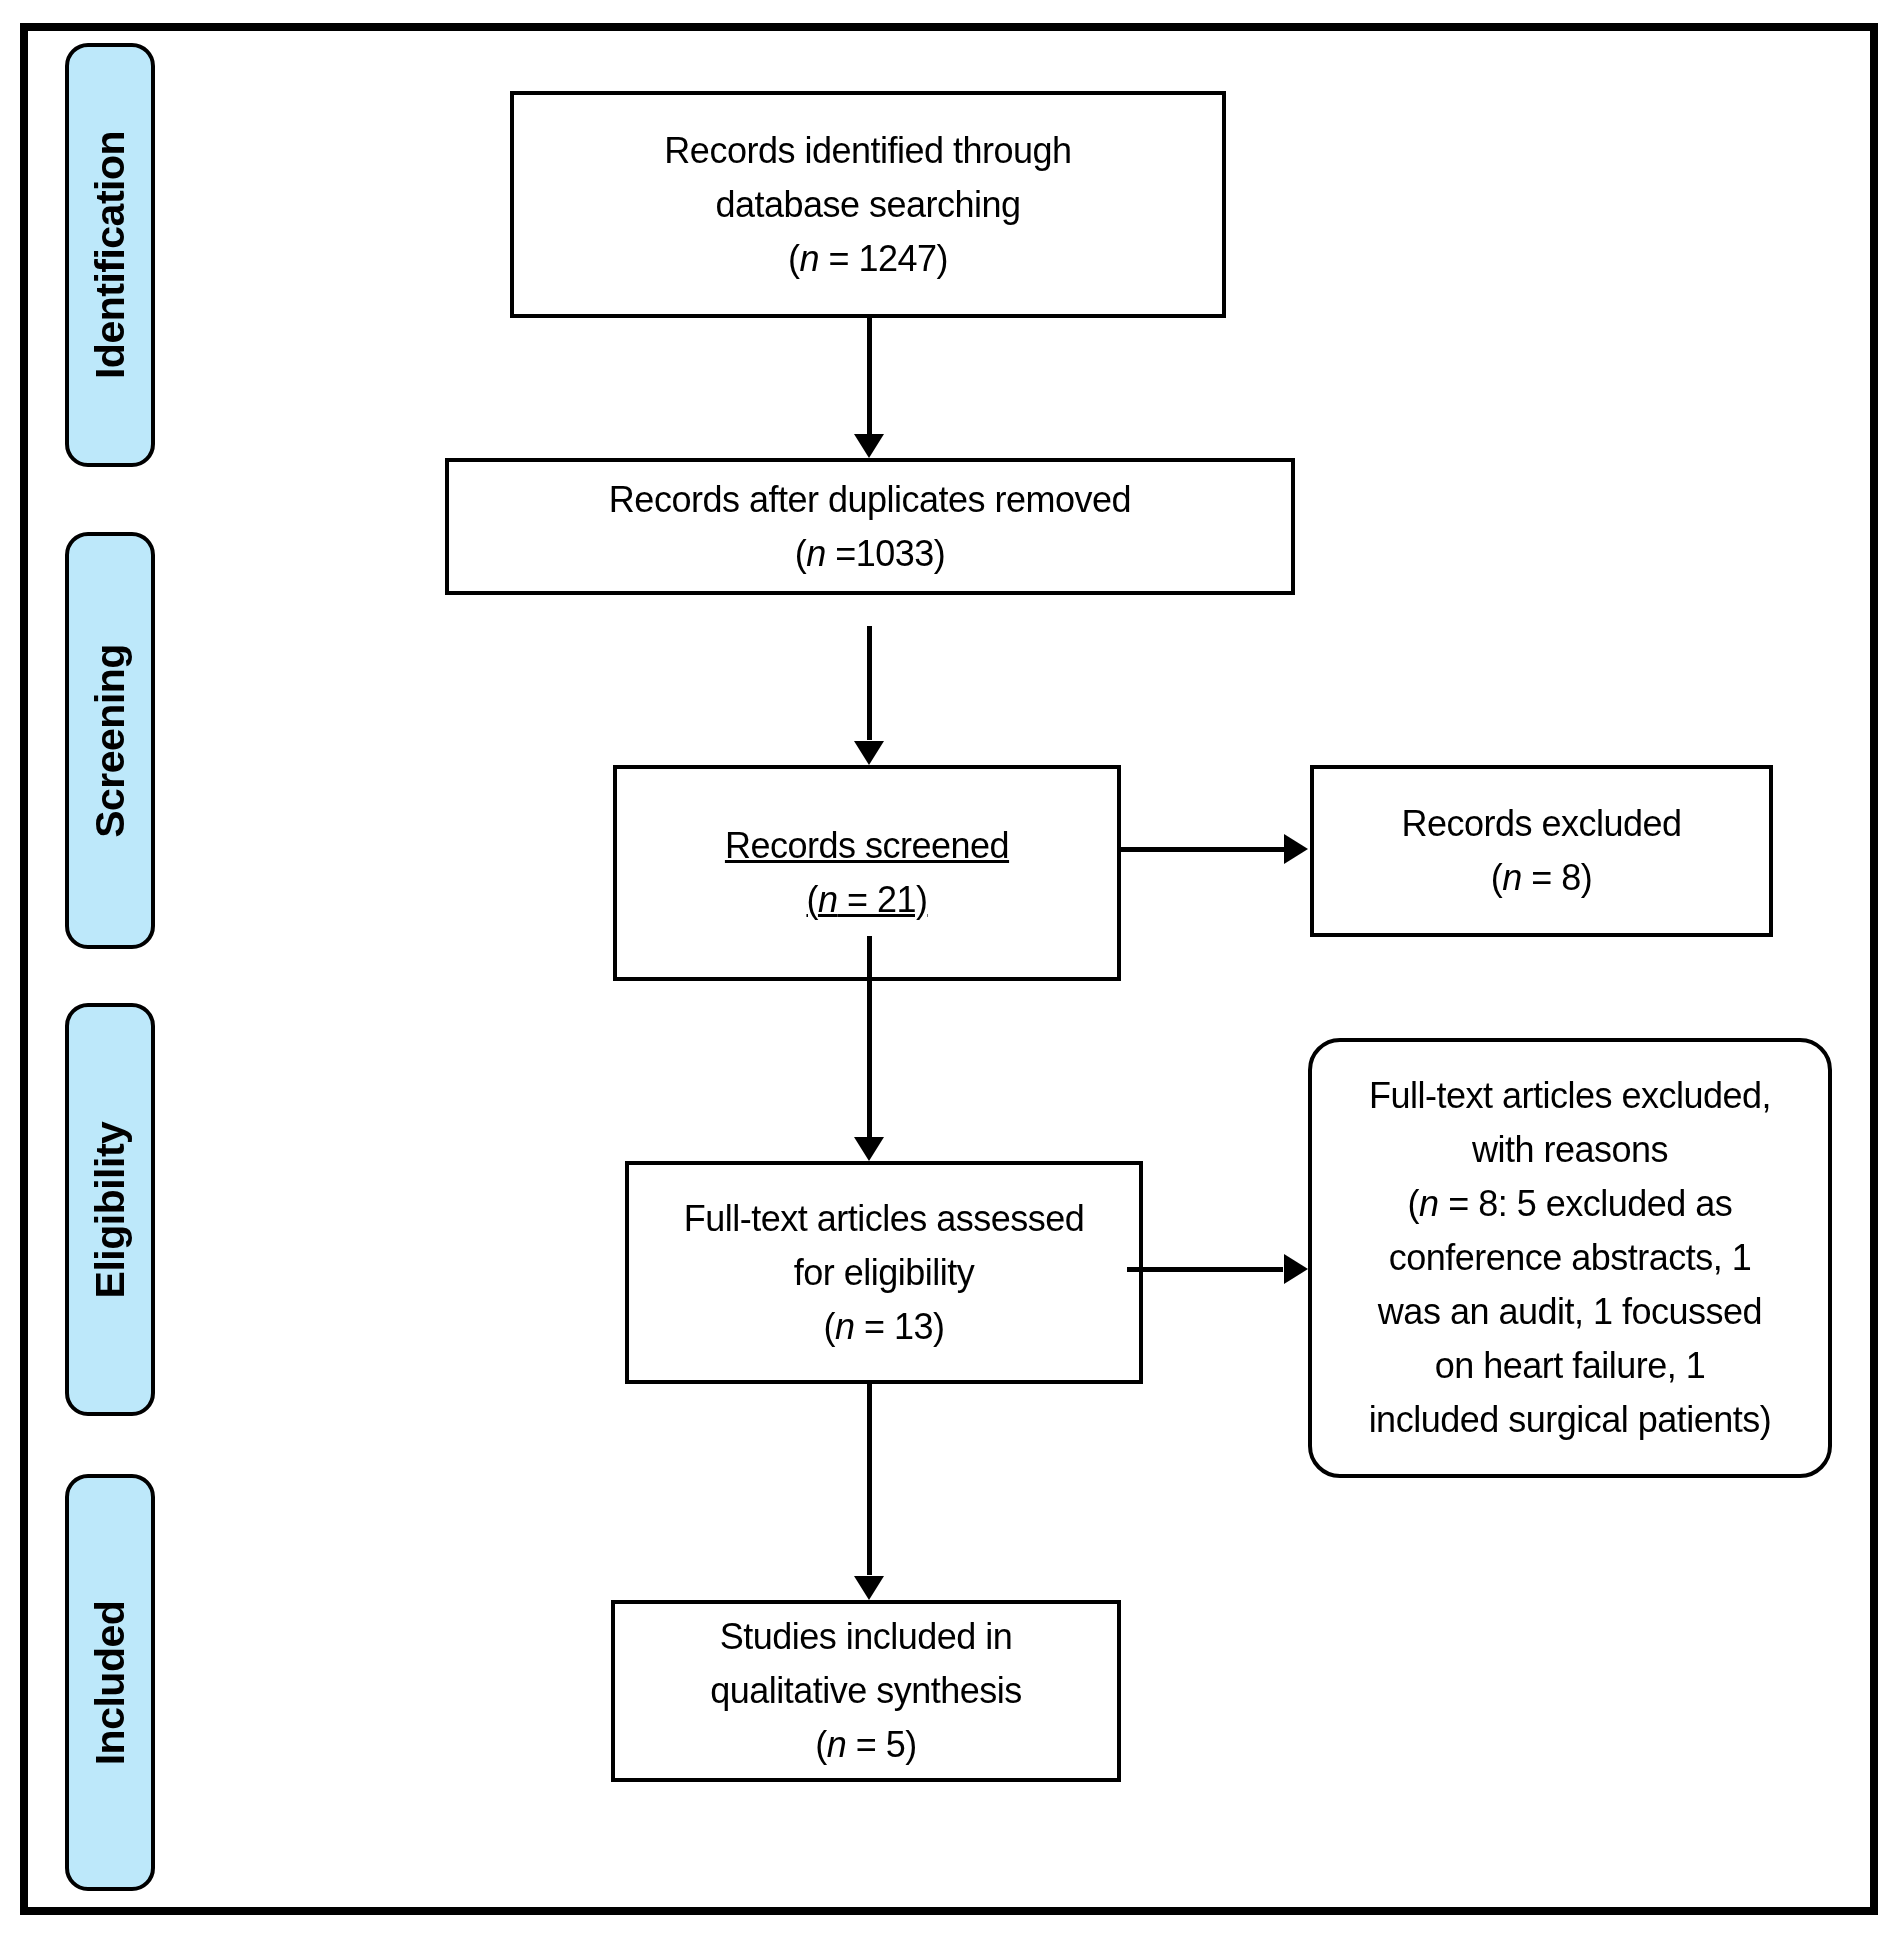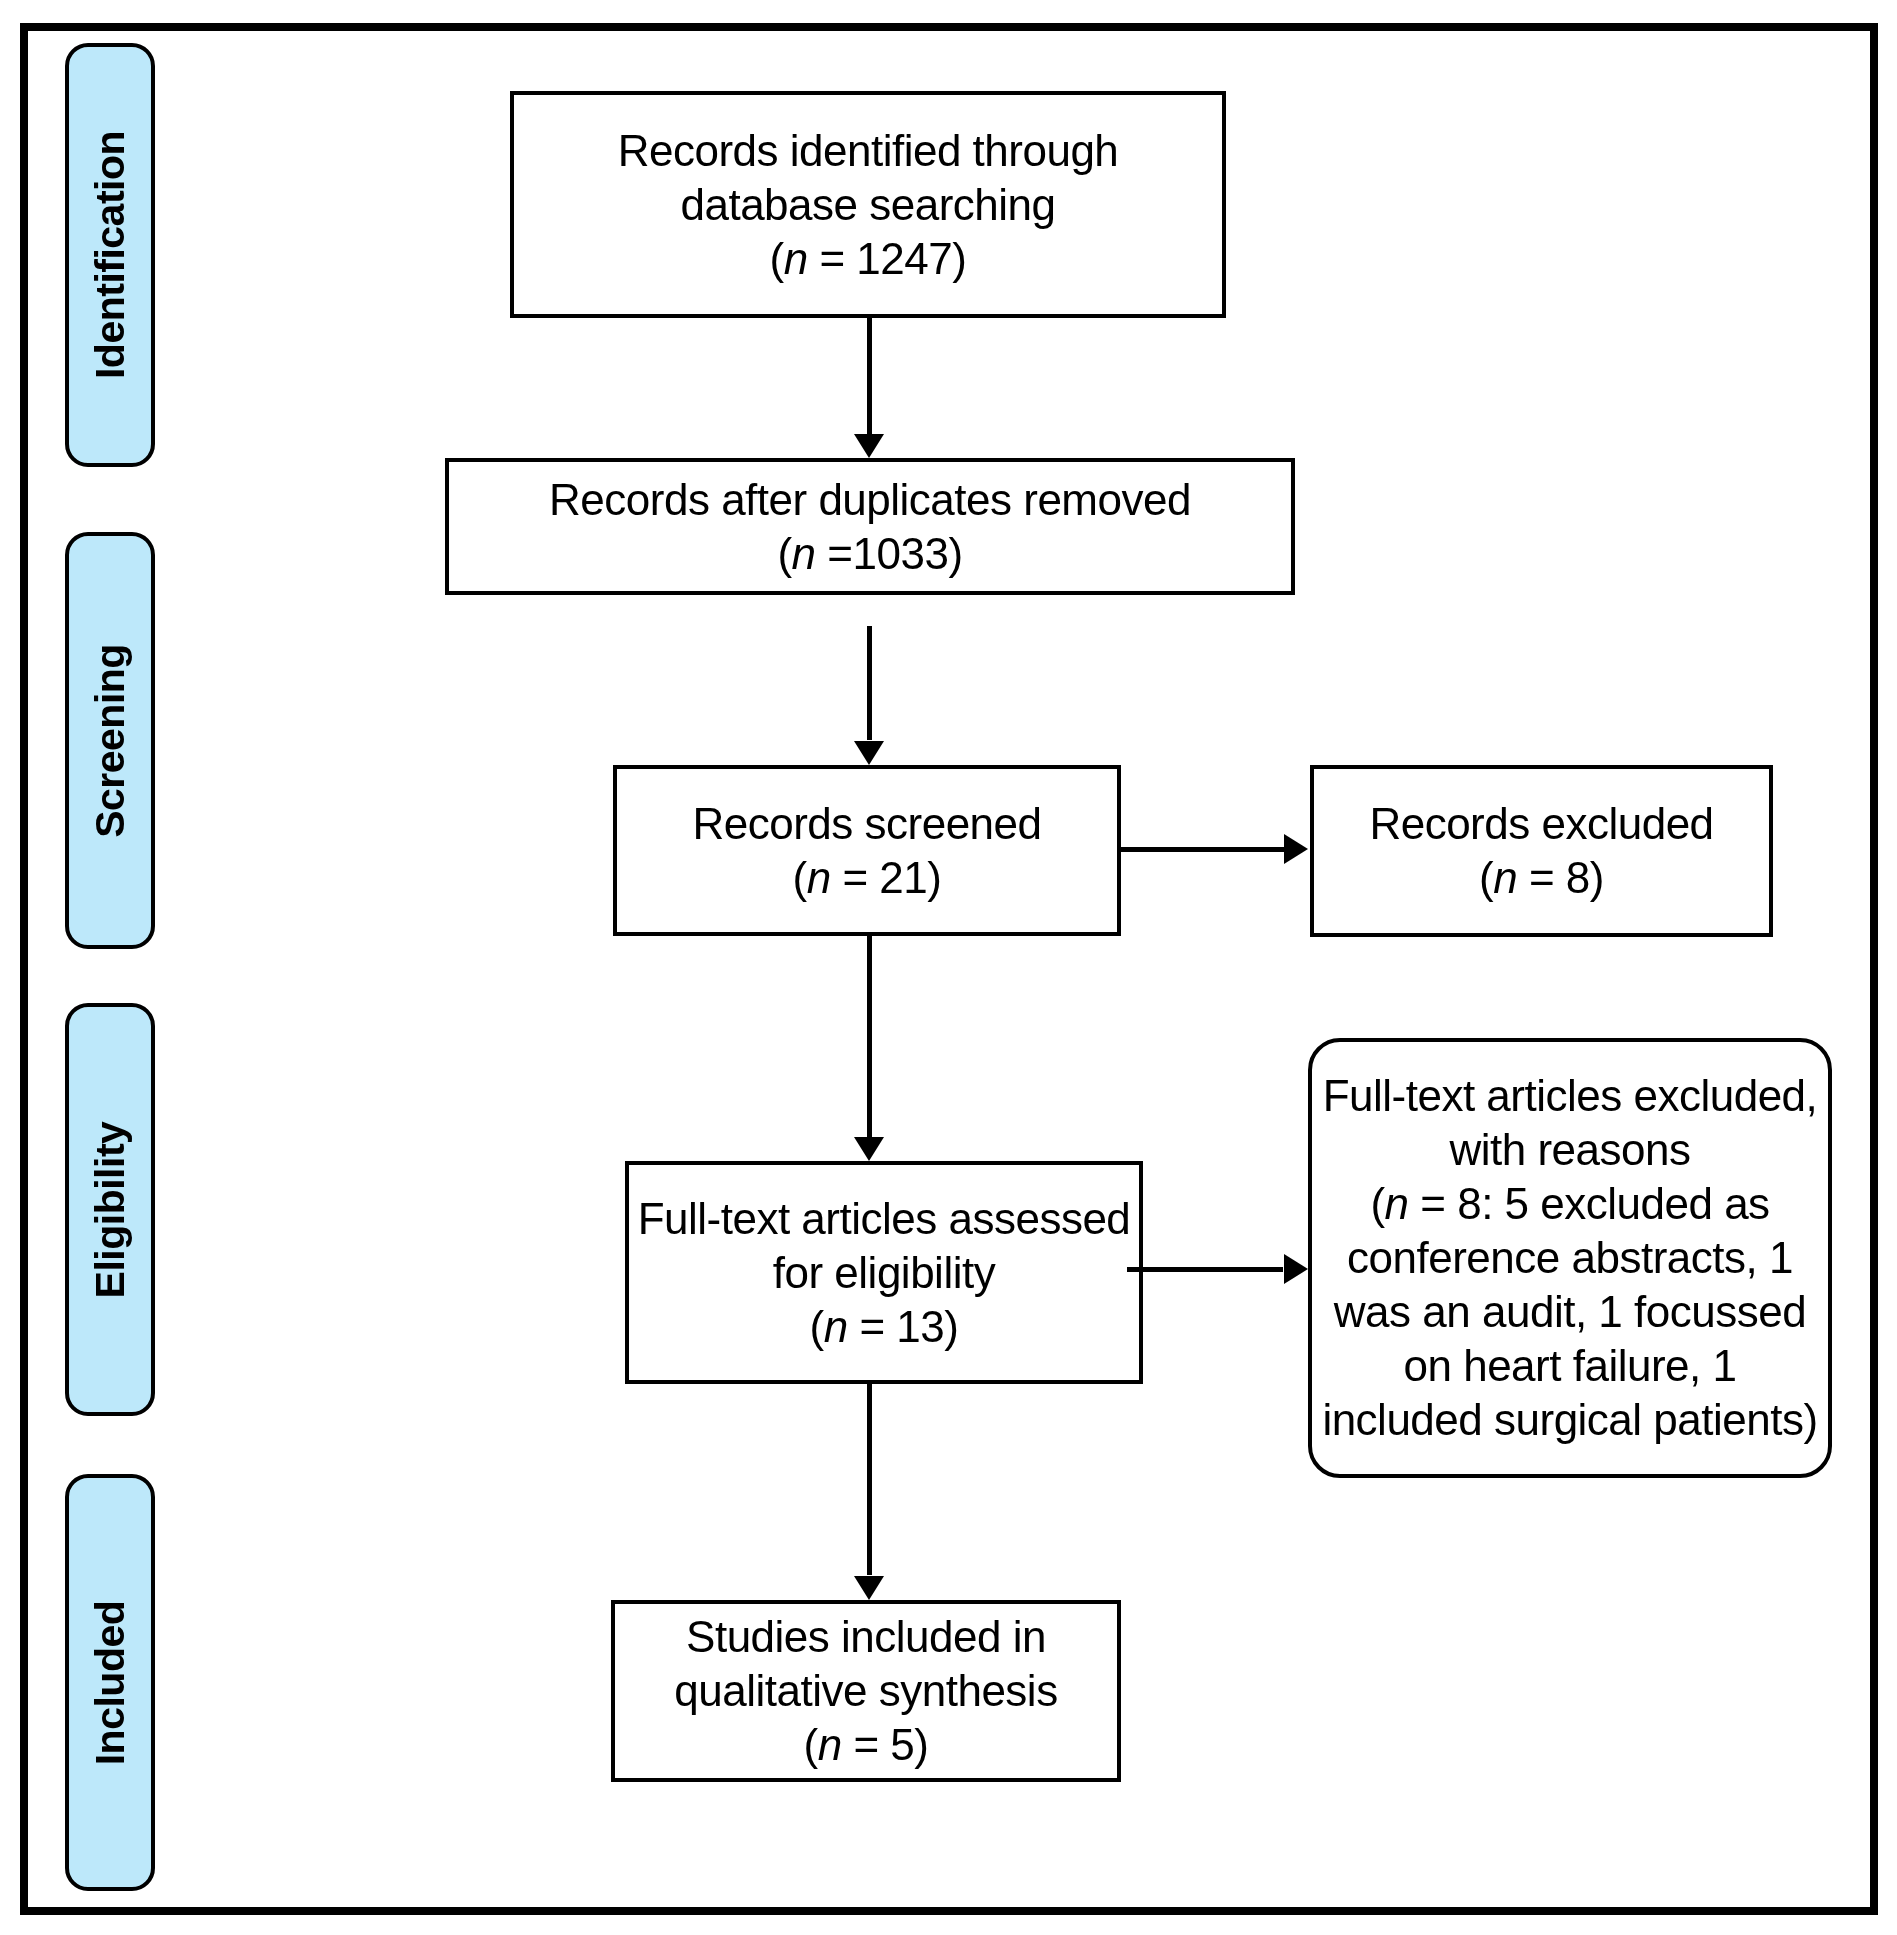--- a/index.html
+++ b/index.html
@@ -41,21 +41,21 @@
     position: absolute;
     background: var(--box-fill, #ffffff);
     border: 4px solid var(--line, #000000);
     box-sizing: border-box;
     display: flex;
     align-items: center;
     justify-content: center;
     text-align: center;
   }
   .flow-box .box-text {
-    font-size: 44px;
+    font-size: 36px;
     line-height: 54px;
     letter-spacing: -0.5px;
   }
   .vline {
     position: absolute;
     width: 4.5px;
     background: var(--line, #000000);
   }
   .hline {
     position: absolute;
@@ -98,21 +98,21 @@
   </div>
 
   <div class="flow-box" style="left:510px; top:91px; width:716px; height:227px;">
     <div class="box-text">Records identified through<br>database searching<br>(<i>n</i> = 1247)</div>
   </div>
 
   <div class="flow-box" style="left:445px; top:458px; width:850px; height:137px;">
     <div class="box-text">Records after duplicates removed<br>(<i>n</i> =1033)</div>
   </div>
 
-  <div class="flow-box" style="left:613px; top:765px; width:508px; height:171px;">
+  <div class="flow-box" style="left:613px; top:765px; width:508px; height:216px;text-decoration:underline;">
     <div class="box-text">Records screened<br>(<i>n</i> = 21)</div>
   </div>
 
   <div class="flow-box" style="left:1310px; top:765px; width:463px; height:172px;">
     <div class="box-text">Records excluded<br>(<i>n</i> = 8)</div>
   </div>
 
   <div class="flow-box" style="left:609px; top:1161px; width:518px; height:223px;margin-left:16px;">
     <div class="box-text">Full-text articles assessed<br>for eligibility<br>(<i>n</i> = 13)</div>
   </div>

